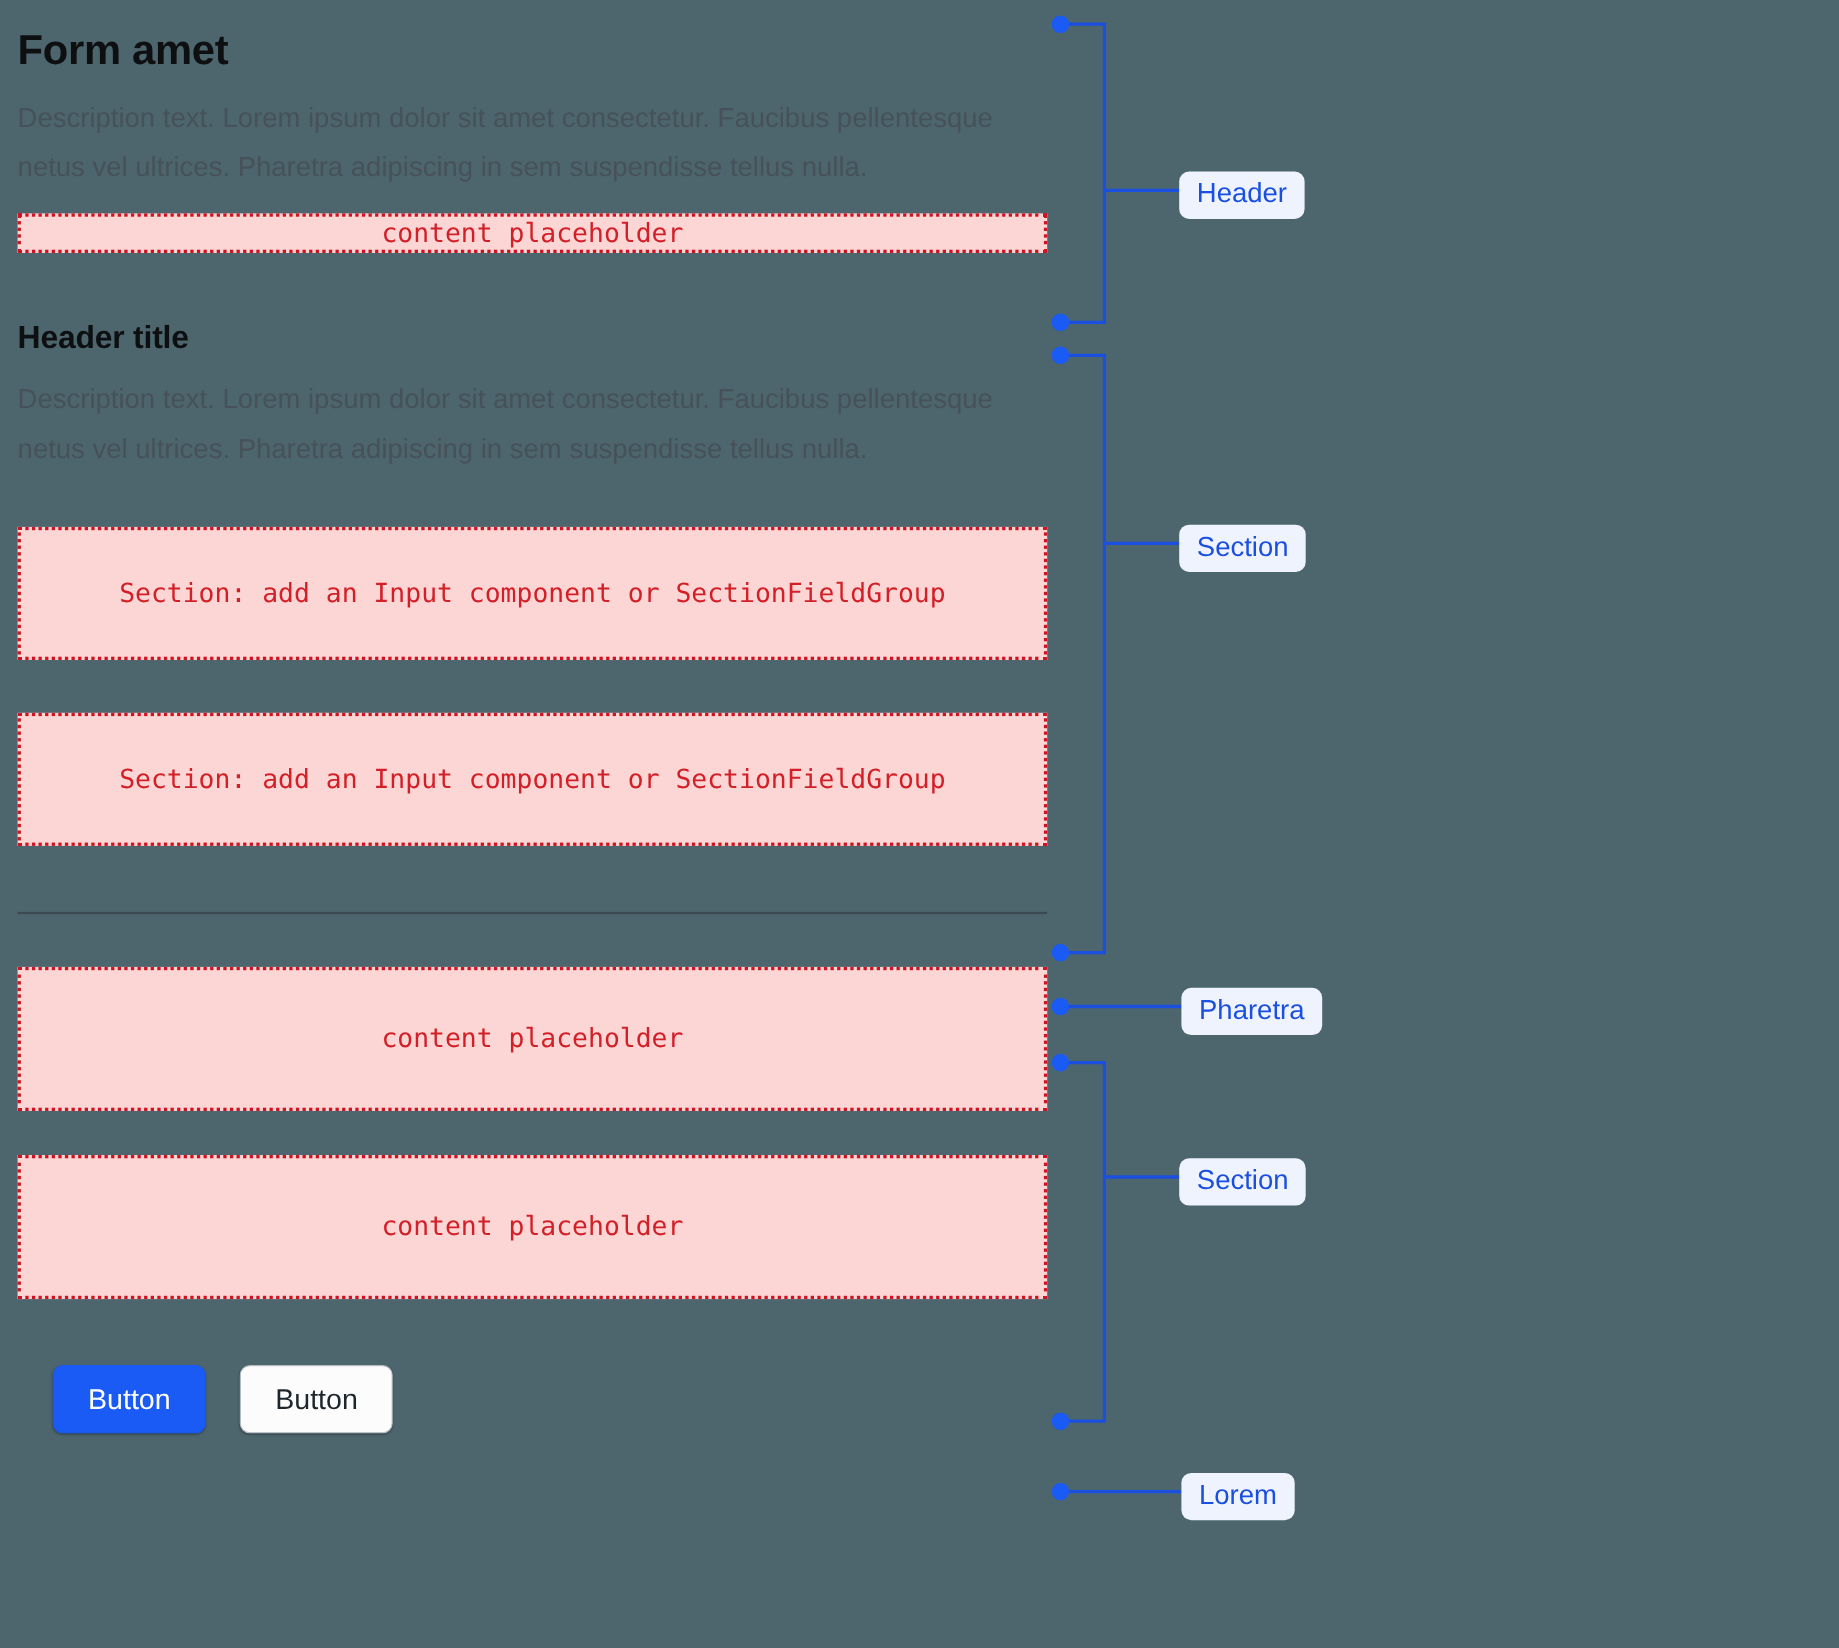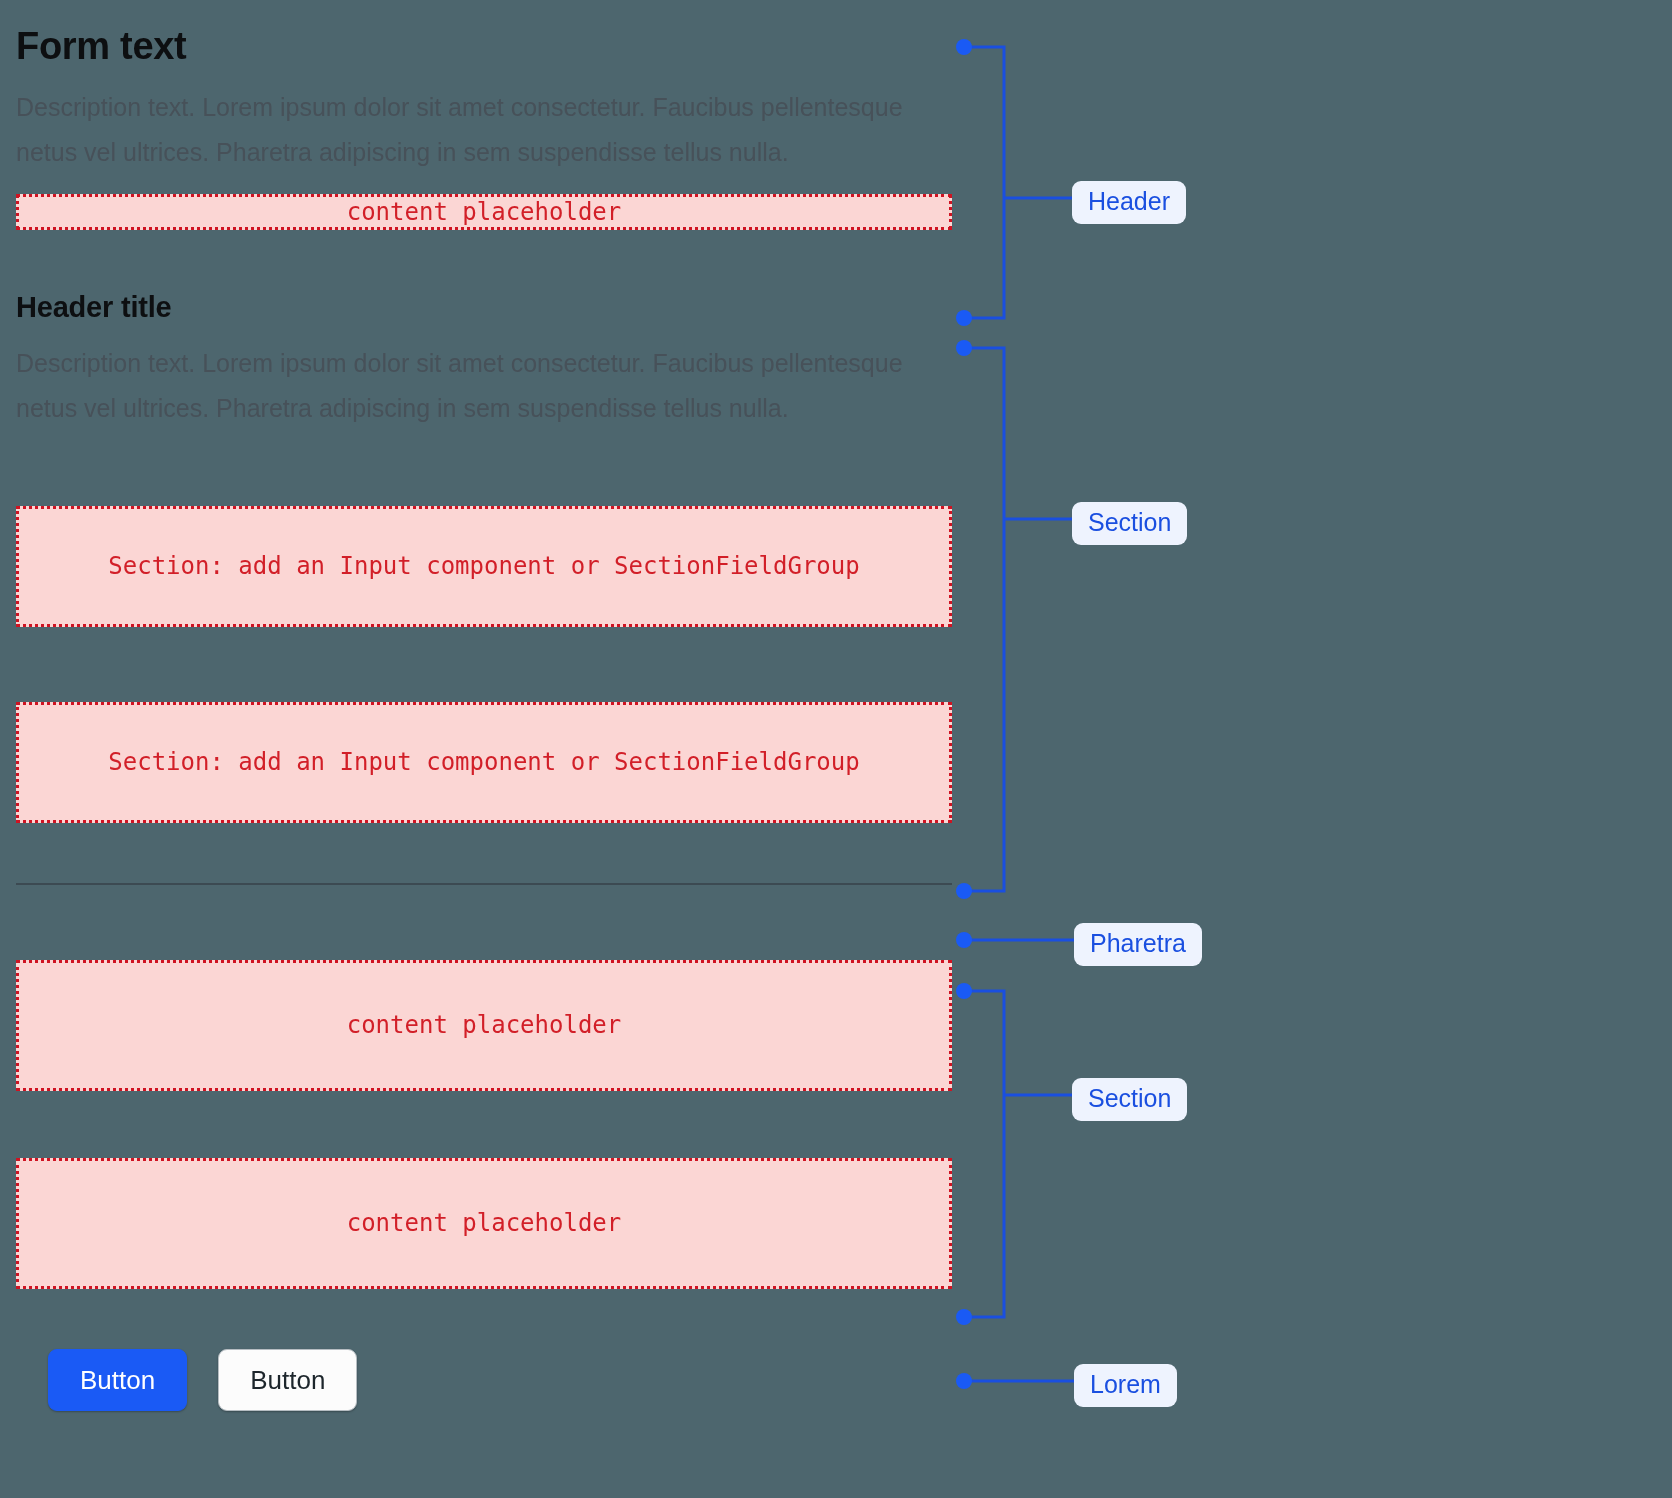--- a/index.html
+++ b/index.html
@@ -53,21 +53,20 @@
   .ph {
     background: #fbd6d4;
     border: 3px dotted #cf1322;
     color: #d21f28;
     font-family: "DejaVu Sans Mono", "Liberation Mono", monospace;
     font-size: 24px;
     display: flex;
     align-items: center;
     justify-content: center;
     text-align: center;
-    margin-top: 27px;
   }
 
   .ph-thin   { height: 36px;  margin-top: 19px; }
   .ph-tall   { height: 121px; }
   .ph-medium { height: 131px; }
   .gap-40 { height: 40px; }
   .gap-48 { height: 48px; }
   .gap-60 { height: 60px; }
 
   
@@ -107,21 +106,20 @@
     color: #1d262c;
     border: 1px solid #b6bdc2;
     box-shadow: 0 1px 2px rgba(0,0,0,.28);
   }
 
   
   .anno-layer {
     position: absolute;
     inset: 0;
     pointer-events: none;
-    margin-top: 25px;
   }
 
   .anno-svg { position: absolute; inset: 0; }
 
   .badge {
     position: absolute;
     background: #eef3fe;
     color: #1a4fe0;
     font-size: 25px;
     font-family: "Liberation Sans", sans-serif;
@@ -131,21 +129,21 @@
     white-space: nowrap;
     pointer-events: auto;
   }
 </style>
 </head>
 <body>
 
 <div class="form-col">
 
   <div>
-    <h1 class="form-title">Form text</h1>
+    <h1 class="form-title">Form amet</h1>
 
     <p class="desc">Description text. Lorem ipsum dolor sit amet consectetur. Faucibus pellentesque netus vel ultrices. Pharetra adipiscing in sem suspendisse tellus nulla.</p>
 
     <div class="ph ph-thin">content placeholder</div>
   </div>
 
   <div class="gap-60"></div>
 
   <div>
     <h2 class="section-title">Header title</h2>

